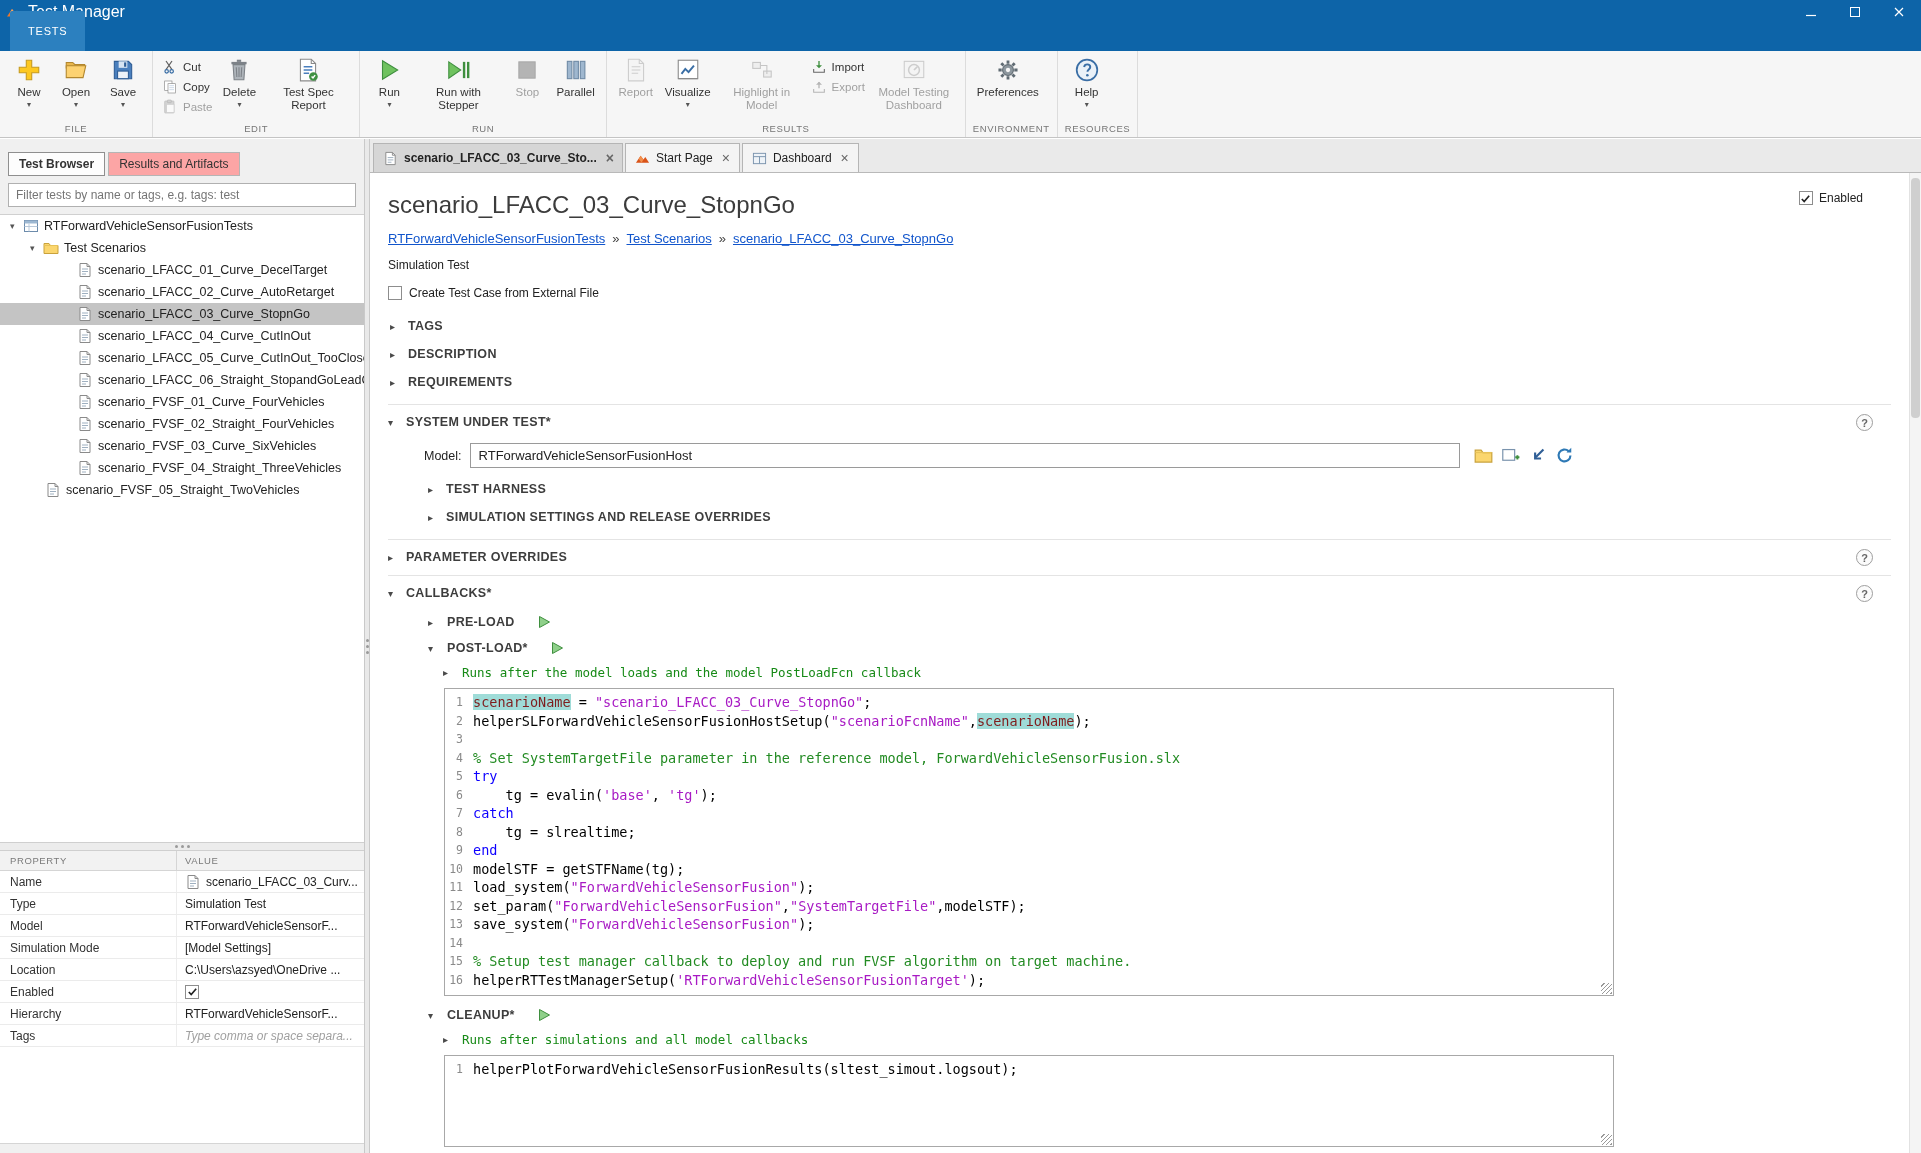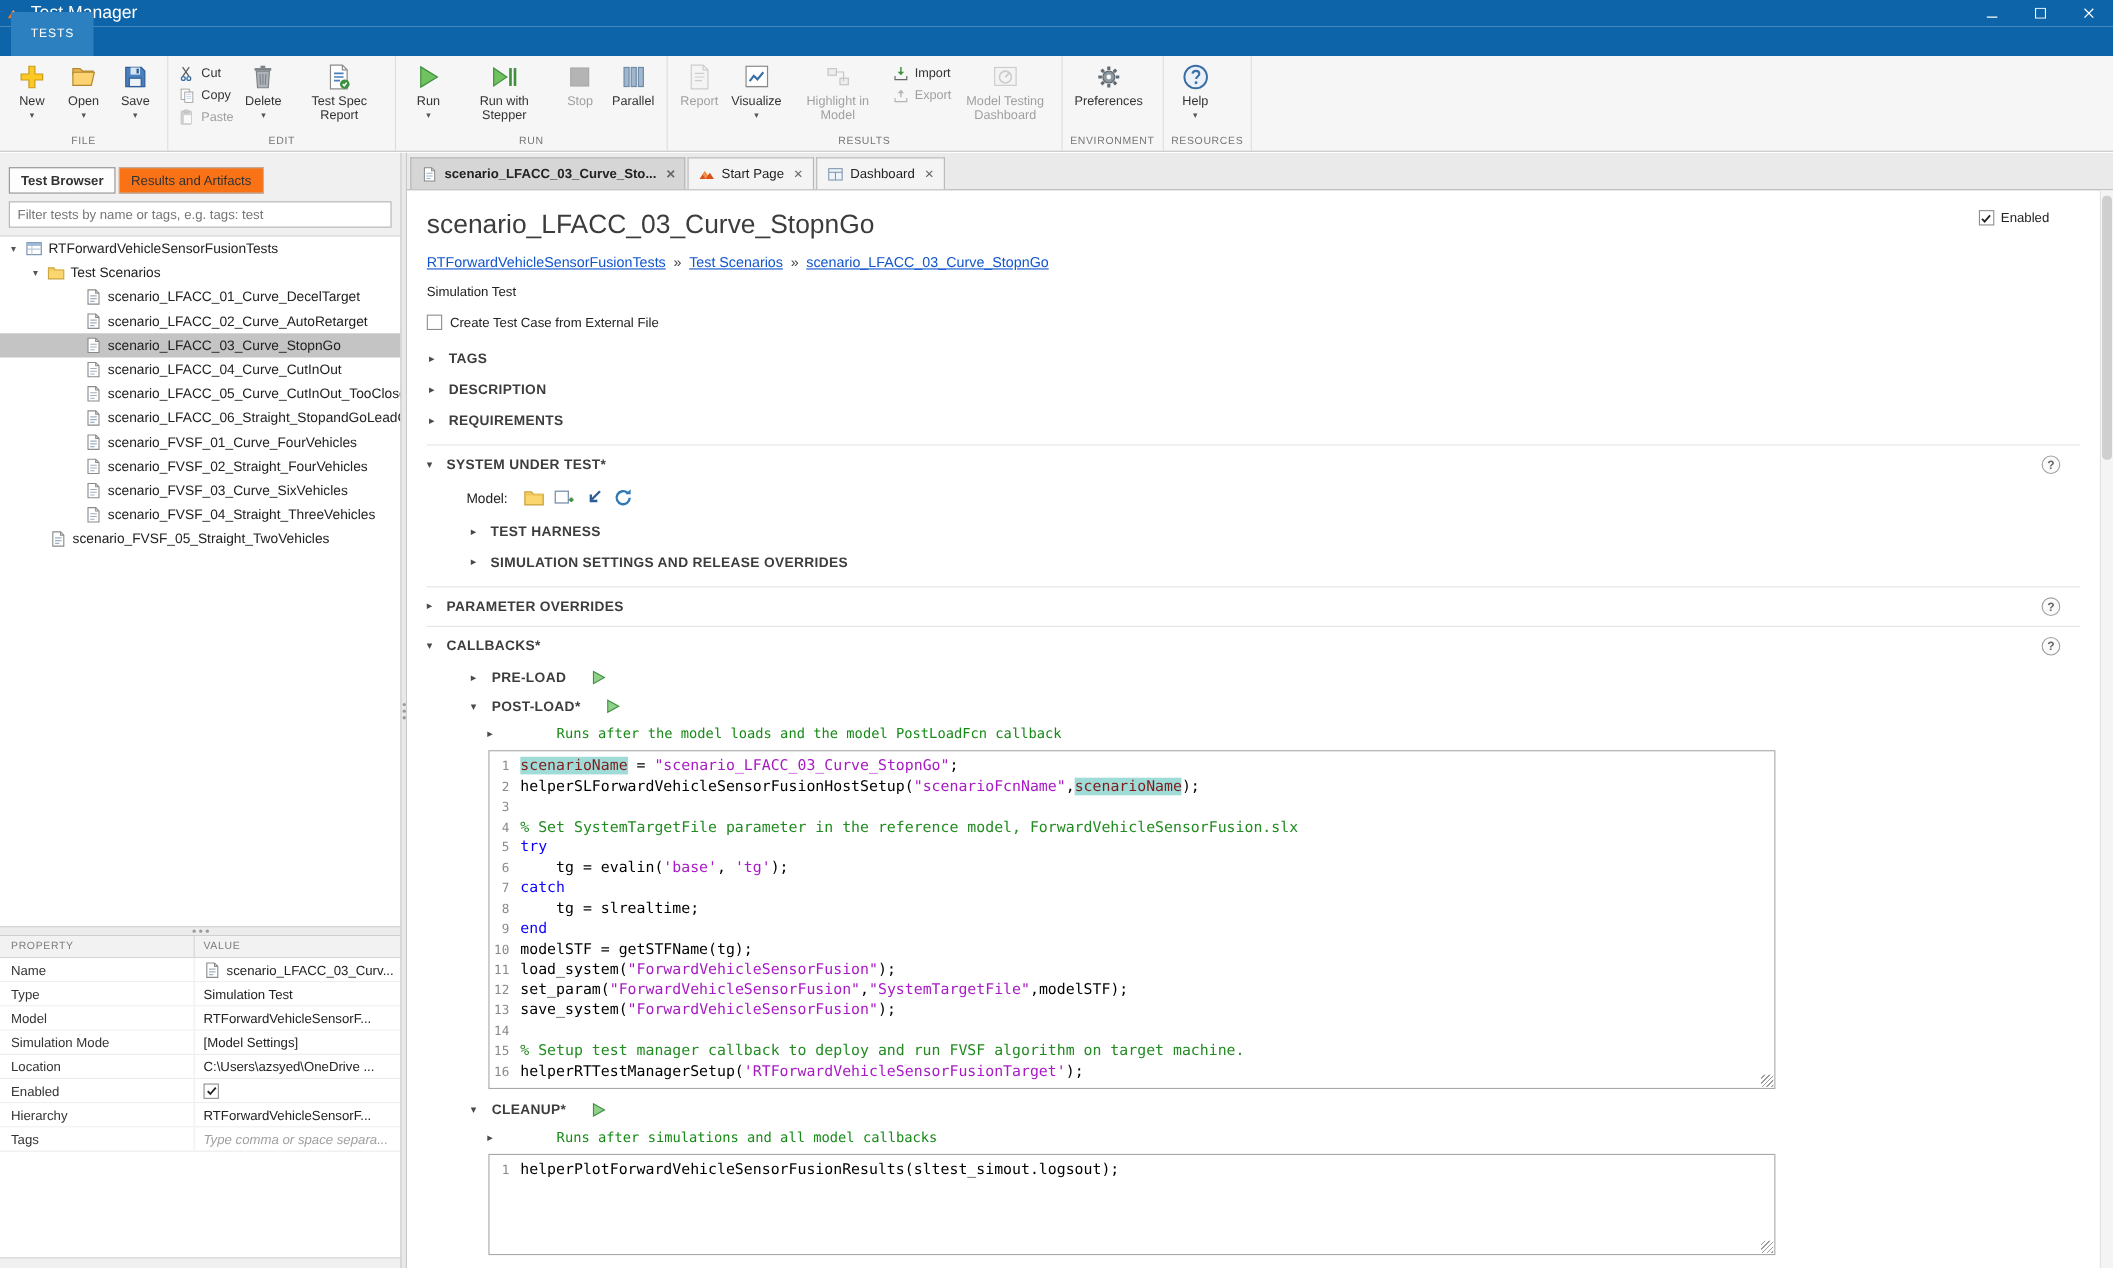--- a/index.html
+++ b/index.html
@@ -35,21 +35,21 @@
   .tb-small .ico-s{width:16px;height:16px;display:inline-flex;}
   .tb-small .ico-s svg{width:16px;height:16px;}
   .disabled{filter:grayscale(1) opacity(.45);}
 
   
   .content{position:absolute;top:139px;left:0;right:0;bottom:0;display:flex;}
 
   
   .sidebar{width:364px;background:#f0f0f0;display:flex;flex-direction:column;}
   .sb-tabs{padding:13px 8px 7px;display:flex;gap:3px;}
-  .sb-tab{font-size:12px;padding:4px 10px;border:1px solid #b5b5b5;background:#f97316;color:#333;cursor:default;}
+  .sb-tab{font-size:12px;padding:4px 10px;border:1px solid #b5b5b5;background:#fca5a5;color:#333;cursor:default;}
   .sb-tab.active{background:#fdfdfd;font-weight:bold;border-color:#8f8f8f;}
   .sb-filter{margin:0 8px 7px;}
   input.filter{width:100%;height:24px;border:1px solid #b0b0b0;font-size:12px;padding:0 7px;background:#fff;color:#333;font-family:"Liberation Sans",sans-serif;}
   .tree{background:#fff;border-top:1px solid #d0d0d0;height:628px;overflow:hidden;font-size:12.5px;}
   .tree-row{display:flex;align-items:center;height:22px;white-space:nowrap;cursor:default;}
   .tree-row.selected{background:#c4c4c4;}
   .tree-arrow{width:13px;font-size:9px;color:#555;flex:none;}
   .tree-ico{width:16px;height:16px;display:inline-flex;margin-right:5px;flex:none;}
   .tree-ico svg{width:16px;height:16px;}
   .hsplit{height:9px;background:#ececec;border-top:1px solid #cfcfcf;border-bottom:1px solid #cfcfcf;
@@ -115,21 +115,21 @@
     font-family:"Liberation Sans",sans-serif;}
   .mr-icon{width:19px;height:19px;display:inline-flex;cursor:pointer;}
   .mr-icon svg{width:19px;height:19px;}
   .mr-first{margin-left:6px;}
   .sub-row{display:flex;align-items:center;gap:7px;margin-left:40px;padding:7px 0;cursor:default;}
 
   .cb-row{display:flex;align-items:center;gap:8px;margin:12px 0 0 40px;cursor:default;}
   .run-ico{width:14px;height:14px;display:inline-flex;margin-left:14px;cursor:pointer;}
   .run-ico svg{width:14px;height:14px;}
   .hint{display:flex;align-items:center;gap:8px;margin:10px 0 0 55px;}
-  .hint-text{font-family:"DejaVu Sans Mono",monospace;font-size:12.5px;color:#178a17;margin-left:44px;}
+  .hint-text{font-family:"DejaVu Sans Mono",monospace;font-size:12.5px;color:#178a17;}
 
   .editor{position:relative;border:1px solid #a8a8a8;background:#fff;margin:8px 0 2px 56px;width:1170px;padding:4px 0 2px;}
   #editor-postload{height:308px;}
   #editor-cleanup{height:92px;}
   .code-line{display:flex;height:18.5px;line-height:18.5px;font-family:"DejaVu Sans Mono",monospace;font-size:13.5px;}
   .ln{width:28px;text-align:right;color:#8a8a8a;padding-right:10px;flex:none;font-size:11.5px;}
   .code-text{white-space:pre;color:#000;}
   .tok-p{color:#000;}
   .tok-s{color:#a81ac4;}
   .tok-k{color:#0e00ff;}
@@ -726,20 +726,21 @@
           </div>
 
         <div class="section">
           <div class="sec-header">
             <span class="arr arr-d"></span>
             <span class="sec-label">SYSTEM UNDER TEST*</span>
           </div>
           <span class="help-circle"></span>
           <div class="model-row">
             <span>Model:</span>
+            <input class="model-input" value="RTForwardVehicleSensorFusionHost" style="">
             <span class="mr-icon mr-first">
                 <svg viewBox="0 0 16 16">
                   <path d="M1 3.5h5l1.5 2H15v8H1z" fill="#fbd66e" stroke="#c9a23c"></path>
                   <path d="M1 5.5h14" stroke="#e7c258"></path>
                 </svg>
               </span>
             <span class="mr-icon">
                 <svg viewBox="0 0 16 16">
                   <rect x="1.5" y="3" width="10" height="9" fill="#fff" stroke="#7a93ad"></rect>
                   <path d="M12 9.5h3.5M13.8 7.8v3.5" stroke="#3f8f3f" stroke-width="1.6"></path>

